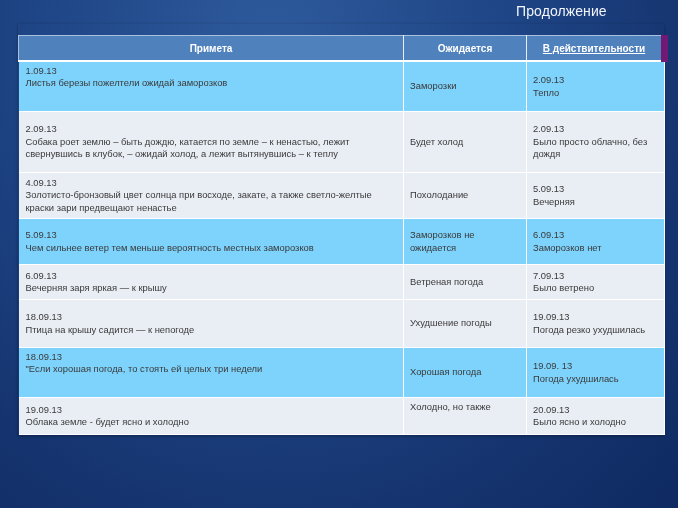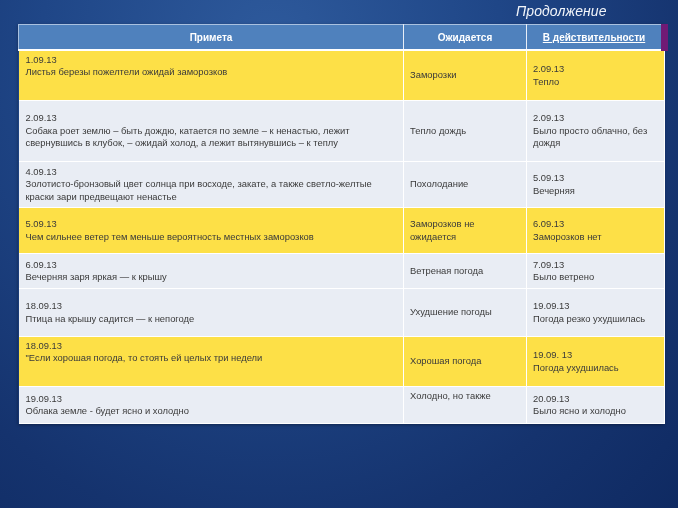--- a/index.html
+++ b/index.html
@@ -12,36 +12,36 @@
       overflow: hidden;
       position: relative;
       background: radial-gradient(ellipse at 40% 10%, #2e5a9c 0%, #1f4687 40%, #15336e 75%, #0f2a62 100%);
       font-family: "Liberation Sans", sans-serif;
     }
     .subtitle {
       position: absolute;
       left: 516px;
       top: 3px;
       font-family: "Liberation Sans", sans-serif;
-      font-style: italic;
       font-size: 14px;
       color: #f2f5fa;
       letter-spacing: 0.1px;
     }
     .table-wrap {
       position: absolute;
       left: 18px;
       top: 24px;
       width: 646px;
       box-shadow: 0 1px 3px rgba(0,0,0,0.35);
     }
     table {
       border-collapse: collapse;
       width: 646px;
       table-layout: fixed;
+      margin-top: 11px;
     }
     col.c1 { width: 385px; }
     col.c2 { width: 123px; }
     col.c3 { width: 138px; }
     th {
       background: #4f81bd;
       color: #ffffff;
       font-weight: bold;
       font-size: 10px;
       height: 24px;
@@ -56,21 +56,21 @@
     td {
       font-size: 9.4px;
       line-height: 12.4px;
       color: #3a3a3a;
       padding: 0 6px;
       vertical-align: middle;
       border-right: 1px solid #ffffff;
       border-bottom: 1px solid #ffffff;
     }
     td:first-child { padding-left: 7px; }
-    tr.odd td { background: #fde047; }
+    tr.odd td { background: #7dd3fc; }
     tr.even td { background: #e9edf4; }
     .date { display: block; }
     .txt { display: block; }
     tr.r1 td { height: 46px; }
     tr.r2 td { height: 60px; }
     tr.r3 td { height: 46px; }
     tr.r4 td { height: 45px; }
     tr.r5 td { height: 45px; }
     tr.r6 td { height: 34px; }
     tr.r7 td { height: 31px; }
@@ -108,21 +108,21 @@
         <td>
             <span class="date">2.09.13</span>
             <span class="txt">Тепло</span>
           </td>
       </tr>
       <tr class="even r2">
         <td>
             <span class="date">2.09.13</span>
             <span class="txt">Собака роет землю – быть дождю, катается по земле – к ненастью, лежит свернувшись в клубок, – ожидай холод, а лежит вытянувшись – к теплу</span>
           </td>
-        <td>Тепло дождь</td>
+        <td>Будет холод</td>
         <td>
             <span class="date">2.09.13</span>
             <span class="txt">Было просто облачно, без дождя</span>
           </td>
       </tr>
       <tr class="even r4">
         <td>
             <span class="date">4.09.13</span>
             <span class="txt">Золотисто-бронзовый цвет солнца при восходе, закате, а также светло-желтые краски зари предвещают ненастье</span>
           </td>

